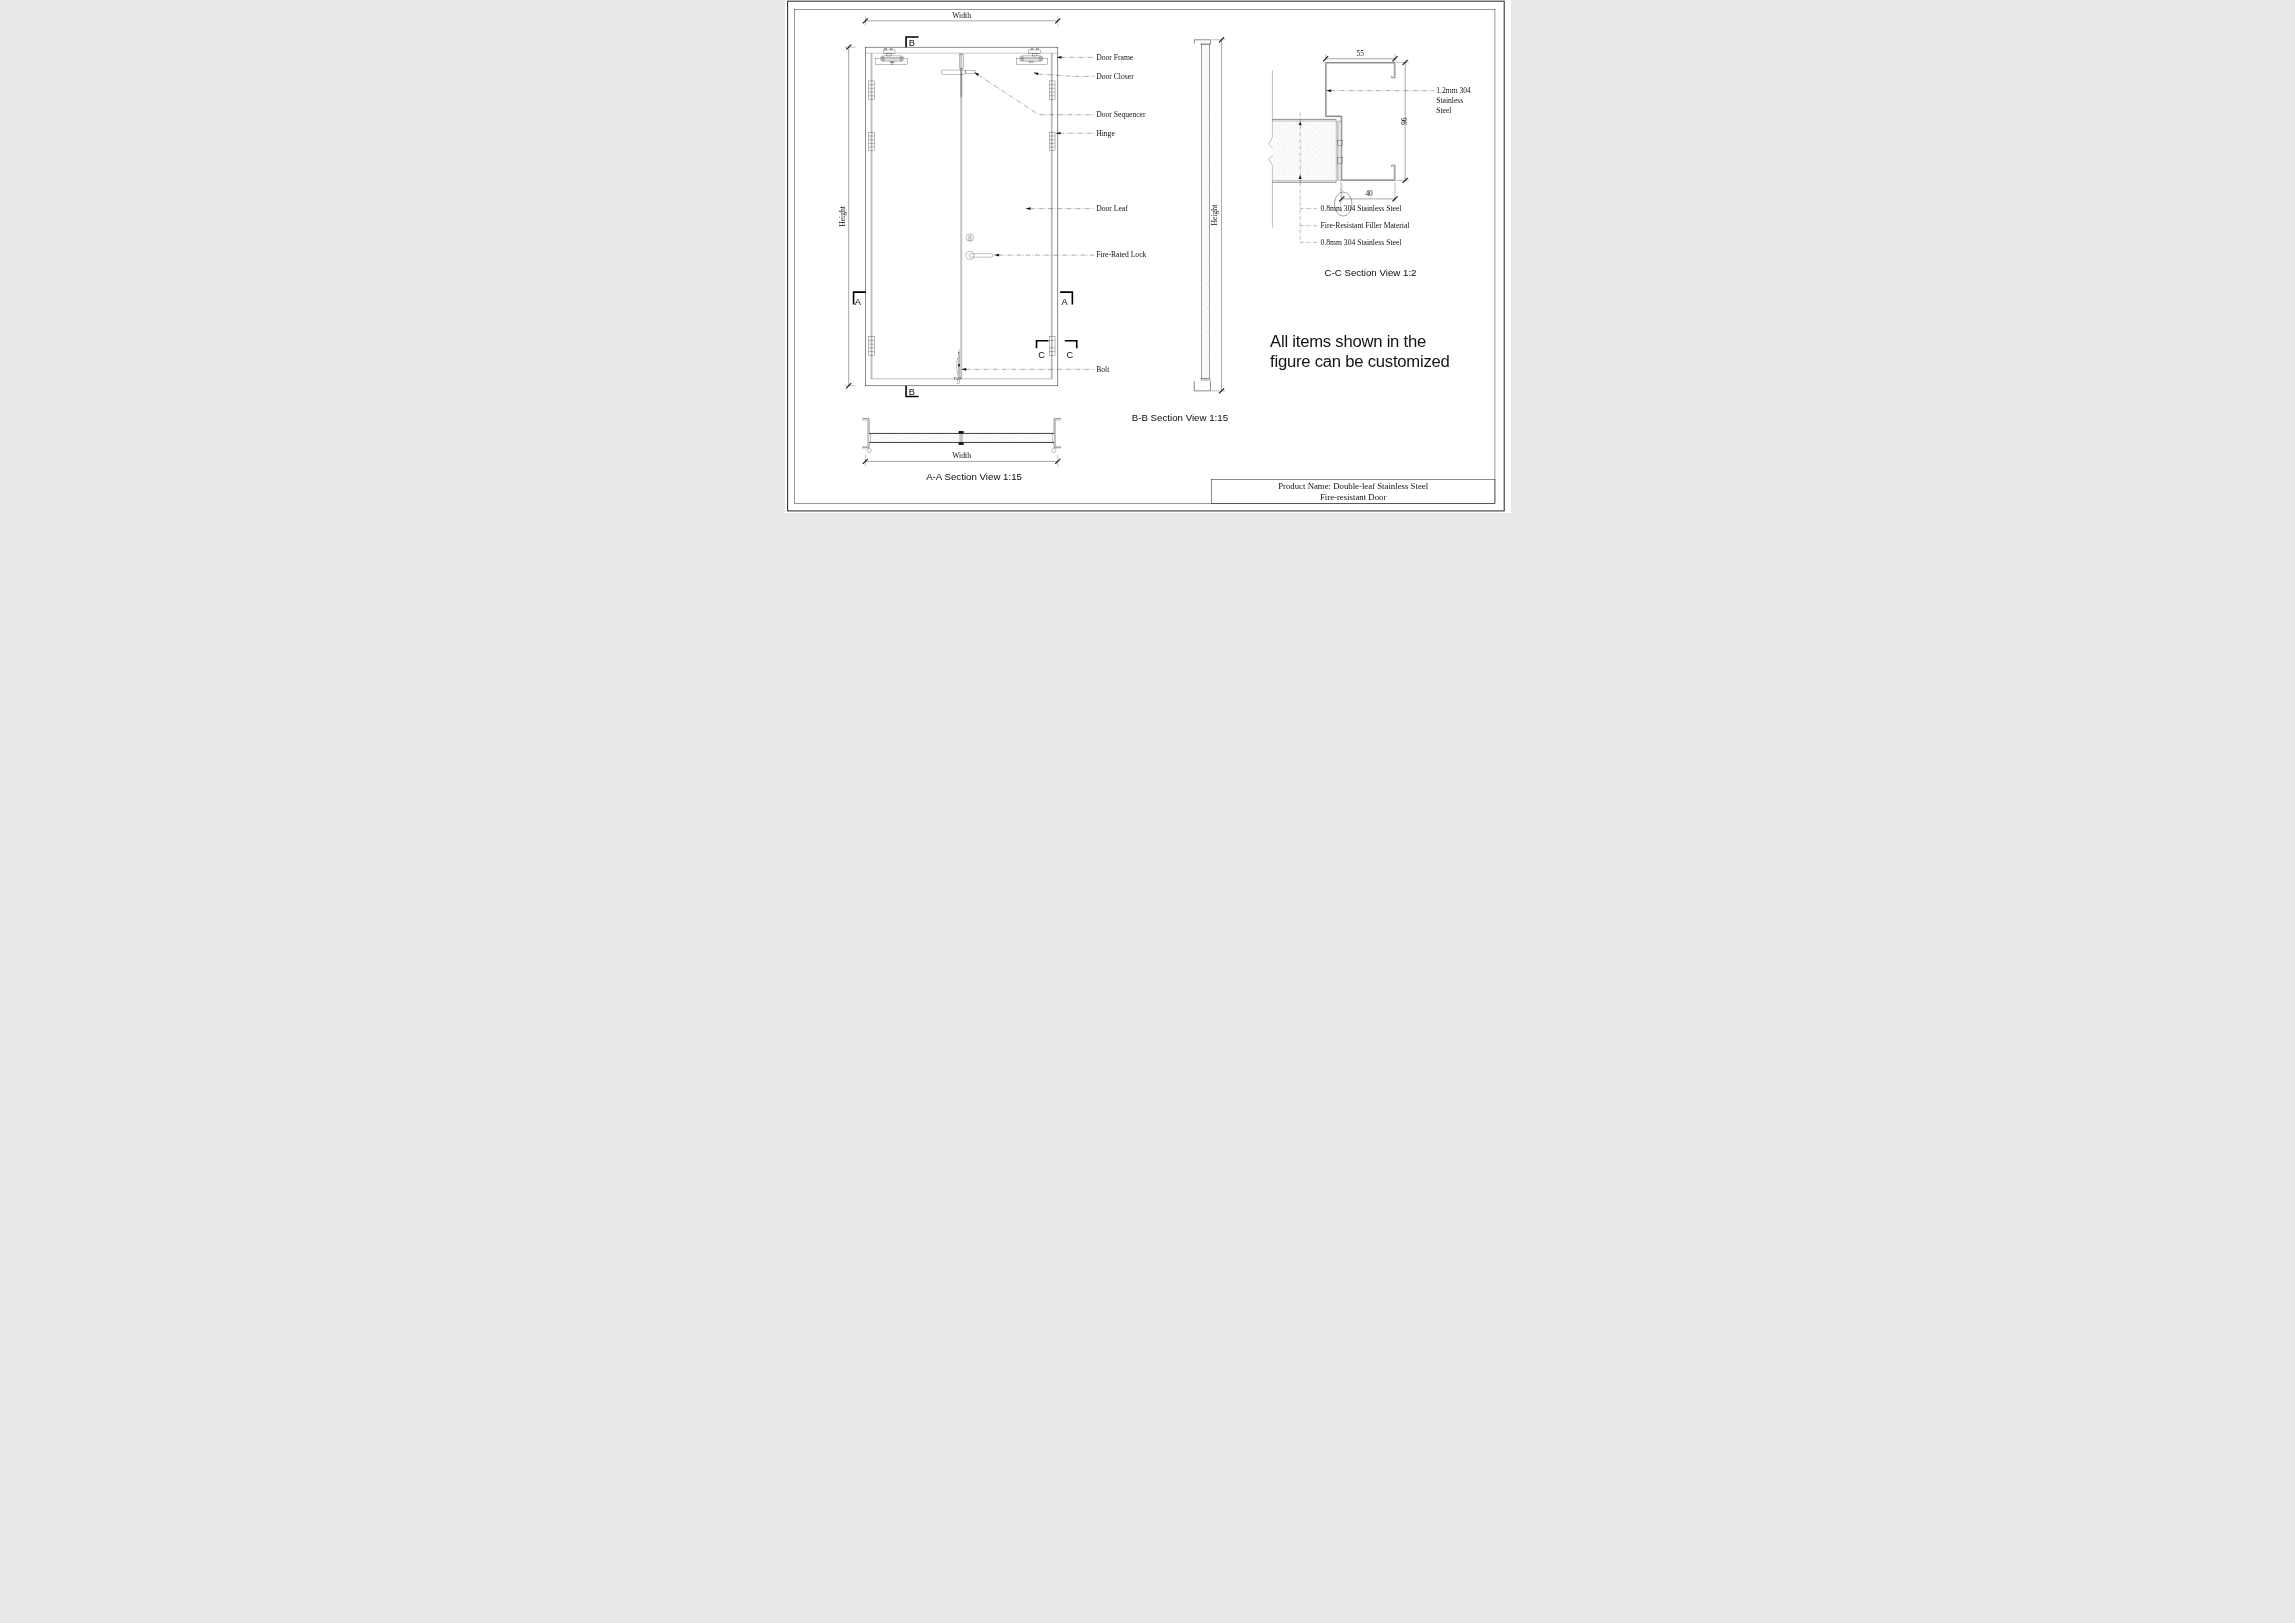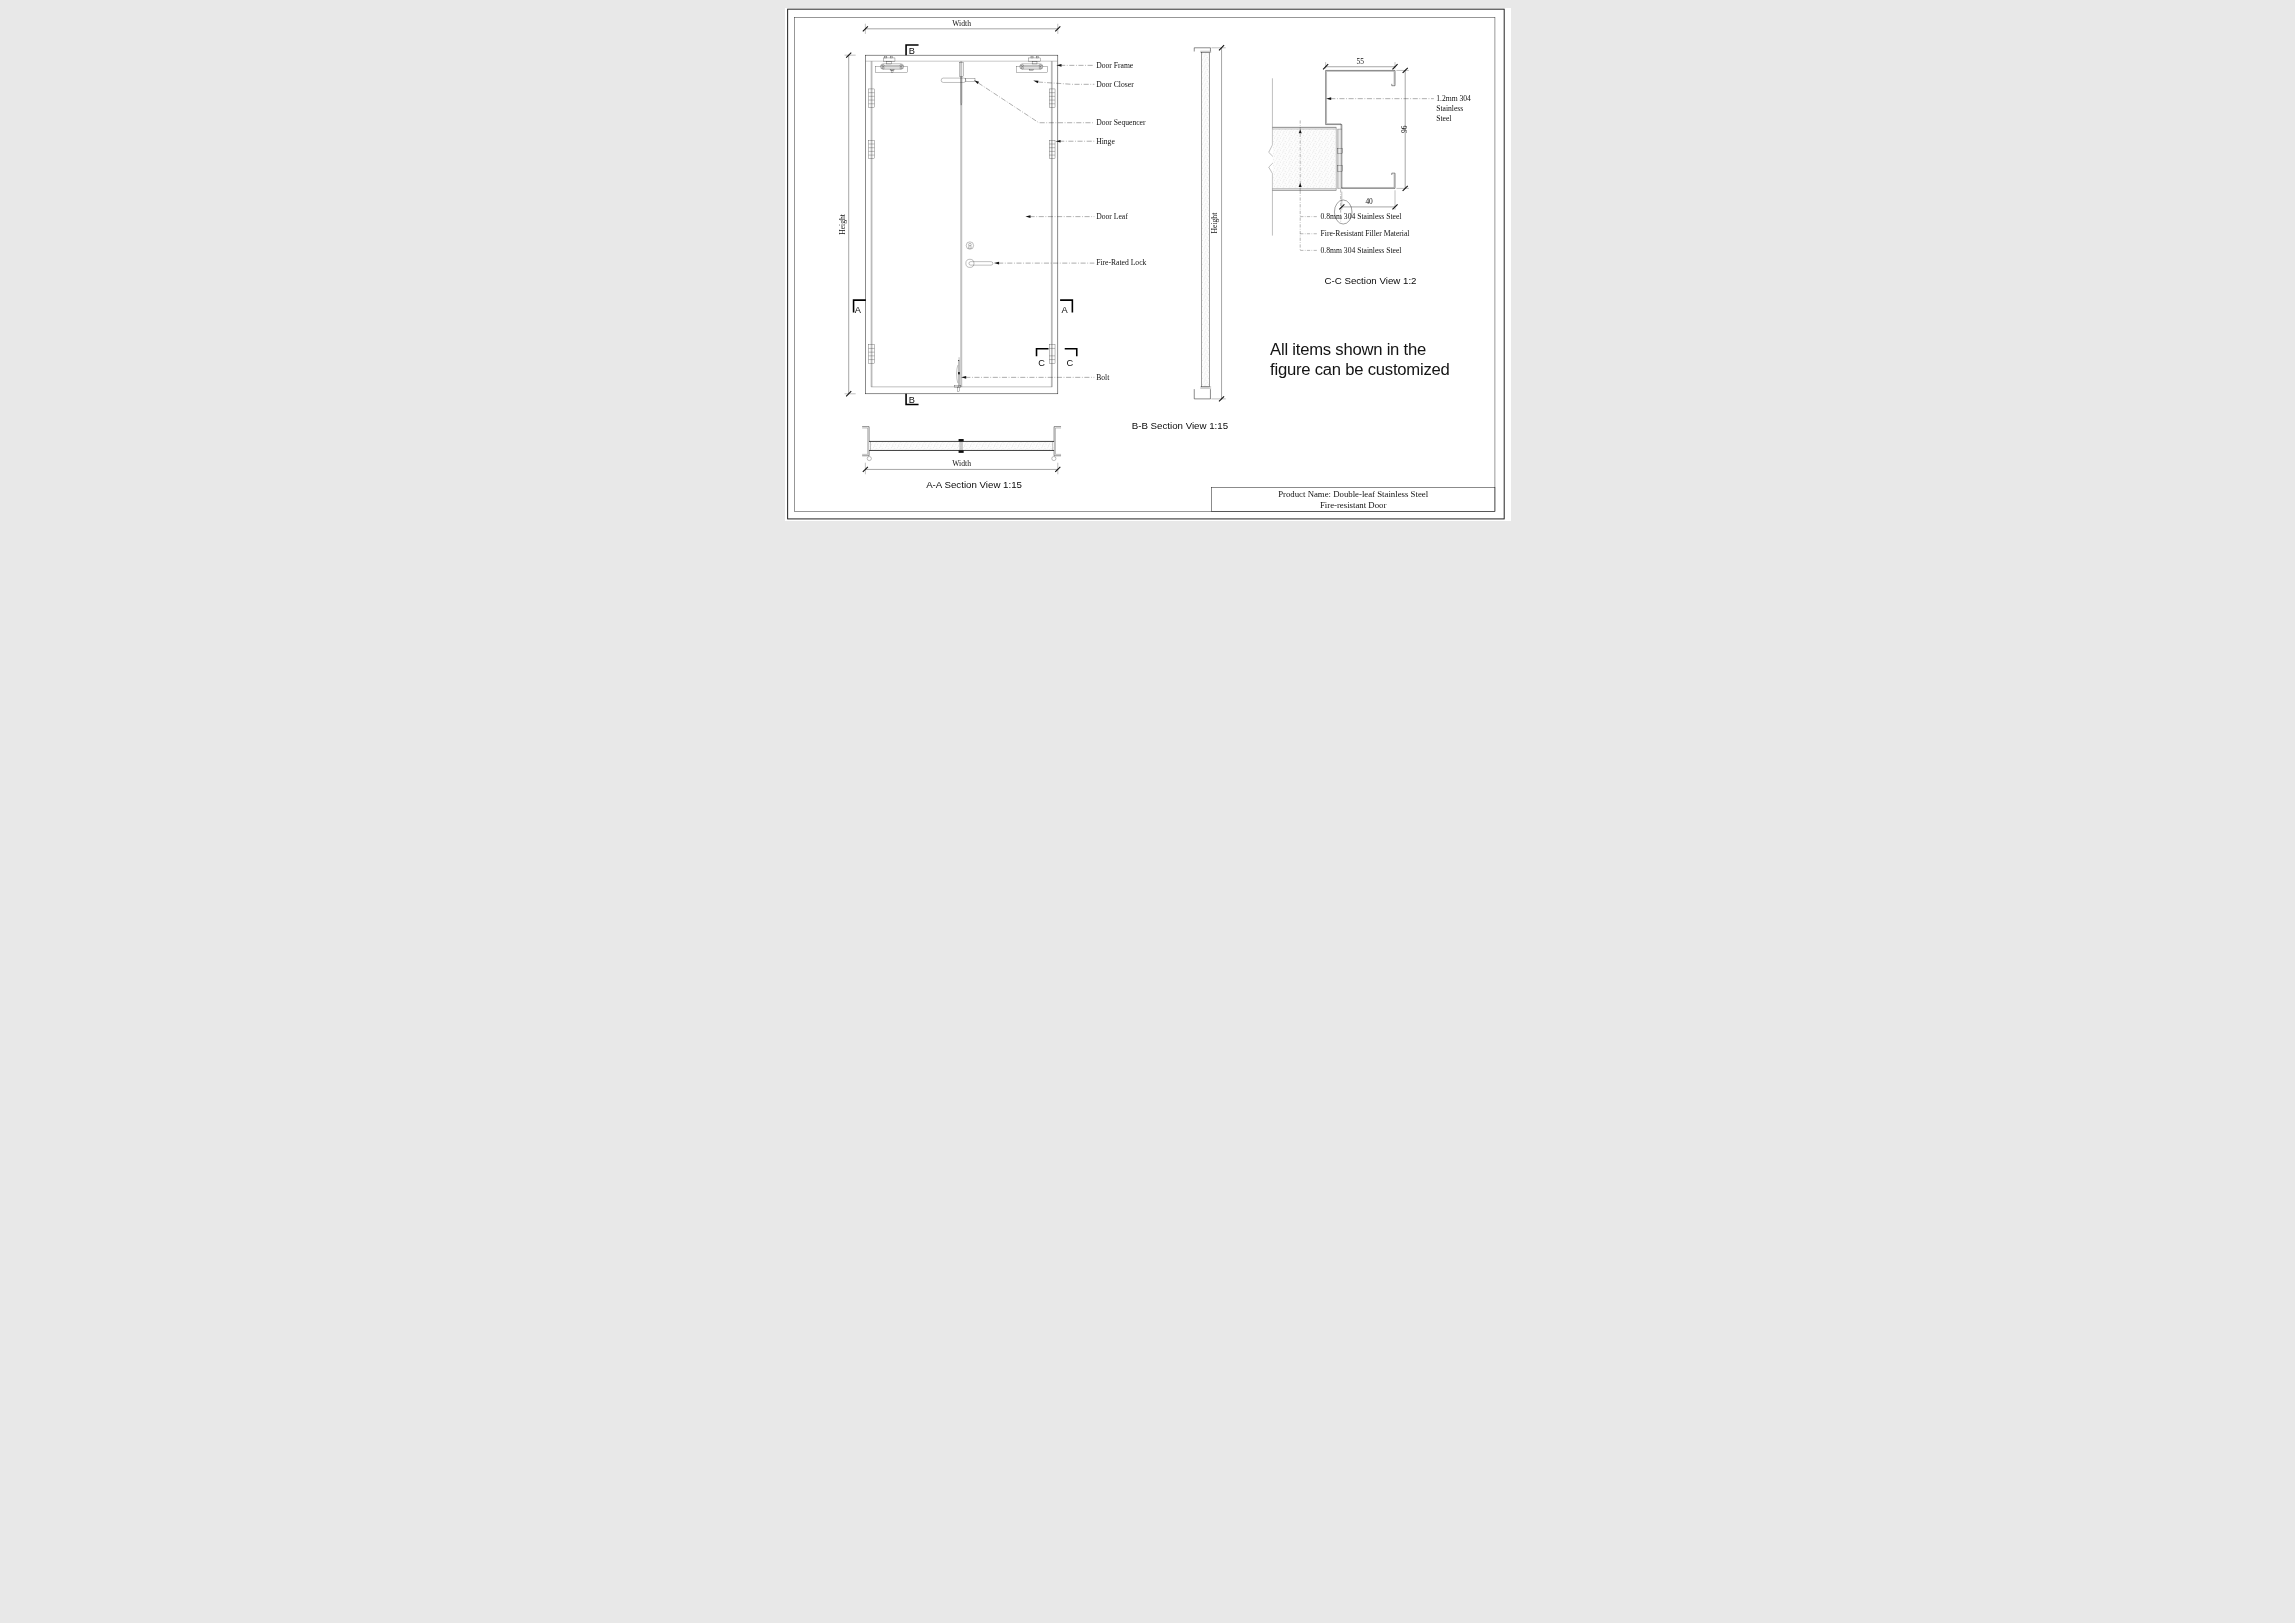--- a/index.html
+++ b/index.html
@@ -1,16 +1,16 @@
 <!DOCTYPE html>
 <html style="font-size:7.4px"><head>
 <meta charset="utf-8">
 <style>
   html,body{margin:0;padding:0;background:#e8e8e8;}
-  #sheet{position:relative;width:726px;height:513px;background:#ffffff;margin:8px auto;
+  #sheet{position:relative;width:726px;height:513px;background:#ffffff;margin:0 auto;
          font-family:"Liberation Sans", sans-serif;}
   svg{position:absolute;left:0;top:0;}
   
   .ln  {stroke:#1c1c1c;stroke-width:1.1;fill:none;}
   .md  {stroke:#1c1c1c;stroke-width:0.9;fill:none;}
   .tn  {stroke:#2a2a2a;stroke-width:0.65;fill:none;}
   .gy  {stroke:#6e6e6e;stroke-width:0.8;fill:none;}
   .dd  {stroke:#222;stroke-width:0.8;fill:none;stroke-dasharray:11 3.5 1.8 3.5;}
   .ddt {stroke:#222;stroke-width:0.7;fill:none;stroke-dasharray:7 3 1.5 3;}
   .dim {stroke:#1c1c1c;stroke-width:0.85;fill:none;}

